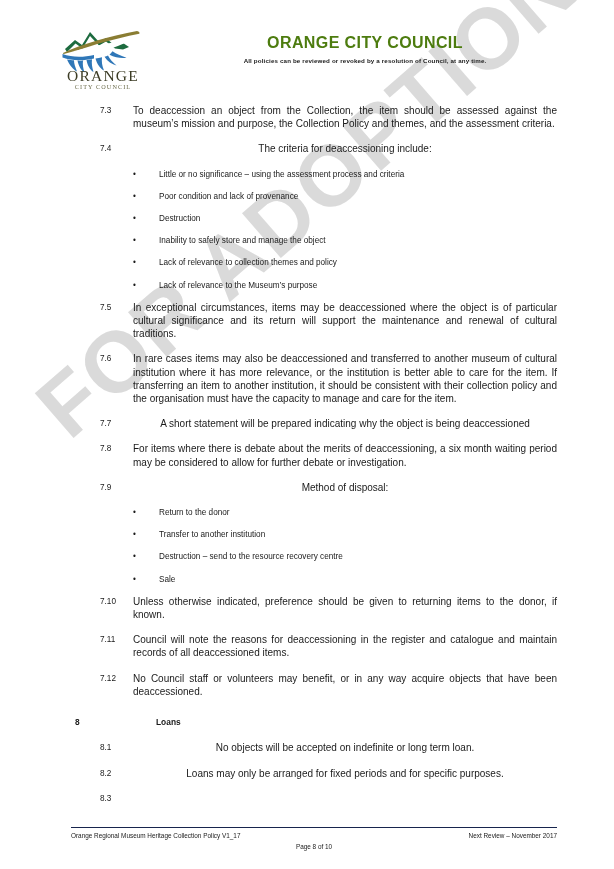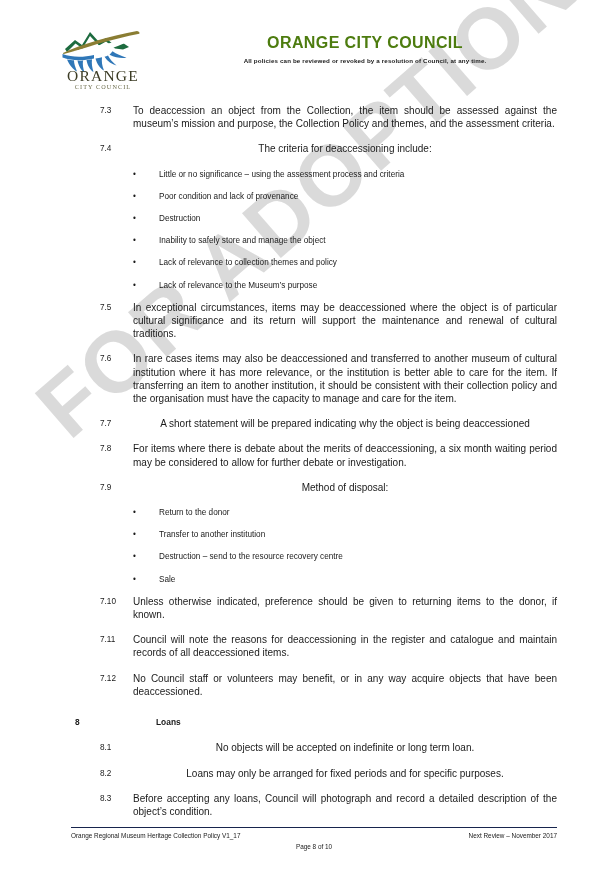--- a/index.html
+++ b/index.html
@@ -380,21 +380,20 @@
 
     <div class="clause nojustify">
       <div class="num">8.2</div>
       <div class="body">Loans may only be arranged for fixed periods and for specific purposes.</div>
     </div>
 
     <div class="spacer-sm"></div>
 
     <div class="clause">
       <div class="num">8.3</div>
-      <div class="body">Before accepting any loans, Council will photograph and record a detailed description of the object’s condition.</div>
     </div>
 
   </div>
 
   <div id="footer">
     <div id="footer-rule"></div>
     <div id="footer-row">
       <div>Orange Regional Museum Heritage Collection Policy V1_17</div>
       <div>Next Review – November 2017</div>
     </div>

